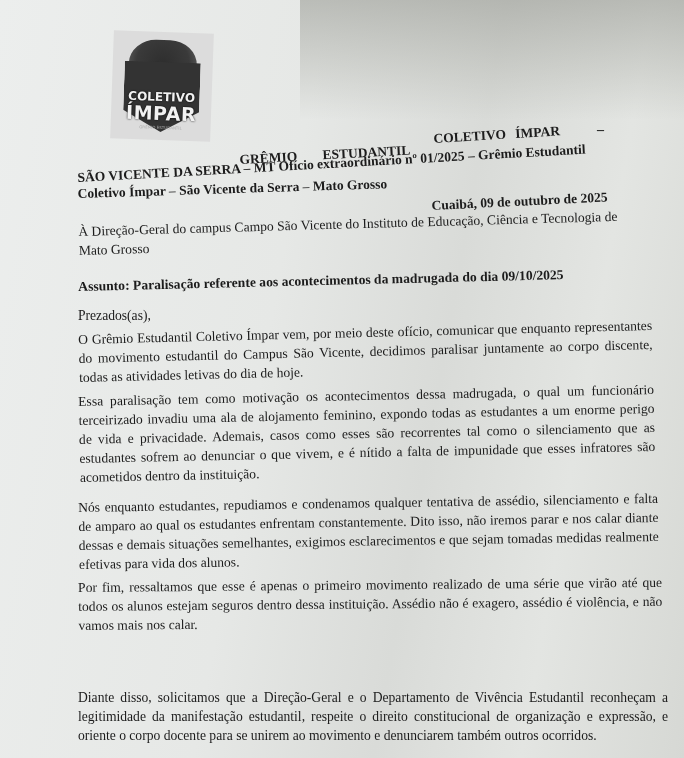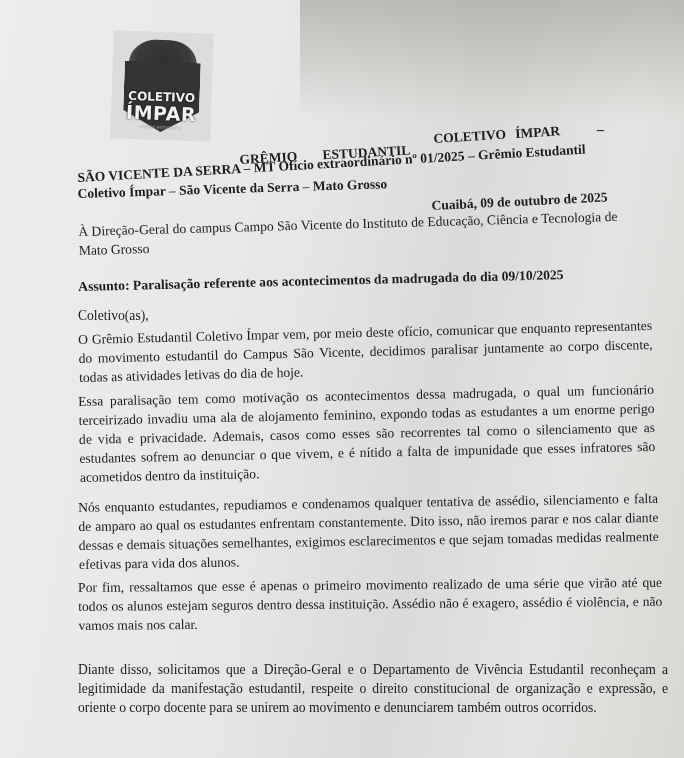--- a/index.html
+++ b/index.html
@@ -46,21 +46,21 @@
 
   .body-text { position: absolute; left: 78px; width: 574px; font-size: 13.6px; line-height: 19px; }
   .recipient { top: 222px; width: 566px; transform: rotate(-1.6deg); transform-origin: left top; }
   .subject { top: 277px; font-weight: bold; transform: rotate(-1.4deg); transform-origin: left top; }
   .greet { top: 306px; }
   .p { text-align: justify; }
   .p1 { top: 330px; transform: rotate(-1.4deg); transform-origin: left top; }
   .p2 { top: 392px; transform: rotate(-1.2deg); transform-origin: left top; width: 576px; }
   .p3 { top: 498px; transform: rotate(-0.9deg); transform-origin: left top; width: 580px; }
   .p4 { top: 578px; transform: rotate(-0.5deg); transform-origin: left top; width: 584px; }
-  .p5 { top: 660px; width: 590px; }
+  .p5 { top: 688px; width: 590px; }
 </style>
 </head>
 <body>
 
 <div class="shade-top"></div>
 
 <div class="logo">
   <div class="bird"></div>
   <div class="shield"></div>
   <span class="t1">COLETIVO</span>
@@ -70,19 +70,19 @@
 
 <div class="hdr hdr1">GRÊMIO ESTUDANTIL</div>
 <div class="hdr hdr1b">COLETIVO ÍMPAR</div>
 <div class="hdr dash">–</div>
 <div class="hdr hdr2">SÃO VICENTE DA SERRA – MT Ofício extraordinário nº 01/2025 – Grêmio Estudantil</div>
 <div class="hdr hdr3">Coletivo Ímpar – São Vicente da Serra – Mato Grosso</div>
 <div class="hdr date">Cuaibá, 09 de outubro de 2025</div>
 
 <div class="body-text recipient">À Direção-Geral do campus Campo São Vicente do Instituto de Educação, Ciência e Tecnologia de Mato Grosso</div>
 <div class="body-text subject">Assunto: Paralisação referente aos acontecimentos da madrugada do dia 09/10/2025</div>
-<div class="body-text greet">Coletivo(as),</div>
+<div class="body-text greet">Prezados(as),</div>
 
 <div class="body-text p p1">O Grêmio Estudantil Coletivo Ímpar vem, por meio deste ofício, comunicar que enquanto representantes do movimento estudantil do Campus São Vicente, decidimos paralisar juntamente ao corpo discente, todas as atividades letivas do dia de hoje.</div>
 <div class="body-text p p2">Essa paralisação tem como motivação os acontecimentos dessa madrugada, o qual um funcionário terceirizado invadiu uma ala de alojamento feminino, expondo todas as estudantes a um enorme perigo de vida e privacidade. Ademais, casos como esses são recorrentes tal como o silenciamento que as estudantes sofrem ao denunciar o que vivem, e é nítido a falta de impunidade que esses infratores são acometidos dentro da instituição.</div>
 <div class="body-text p p3">Nós enquanto estudantes, repudiamos e condenamos qualquer tentativa de assédio, silenciamento e falta de amparo ao qual os estudantes enfrentam constantemente. Dito isso, não iremos parar e nos calar diante dessas e demais situações semelhantes, exigimos esclarecimentos e que sejam tomadas medidas realmente efetivas para vida dos alunos.</div>
 <div class="body-text p p4">Por fim, ressaltamos que esse é apenas o primeiro movimento realizado de uma série que virão até que todos os alunos estejam seguros dentro dessa instituição. Assédio não é exagero, assédio é violência, e não vamos mais nos calar.</div>
 <div class="body-text p p5">Diante disso, solicitamos que a Direção-Geral e o Departamento de Vivência Estudantil reconheçam a legitimidade da manifestação estudantil, respeite o direito constitucional de organização e expressão, e oriente o corpo docente para se unirem ao movimento e denunciarem também outros ocorridos.</div>
 
 </body></html>

